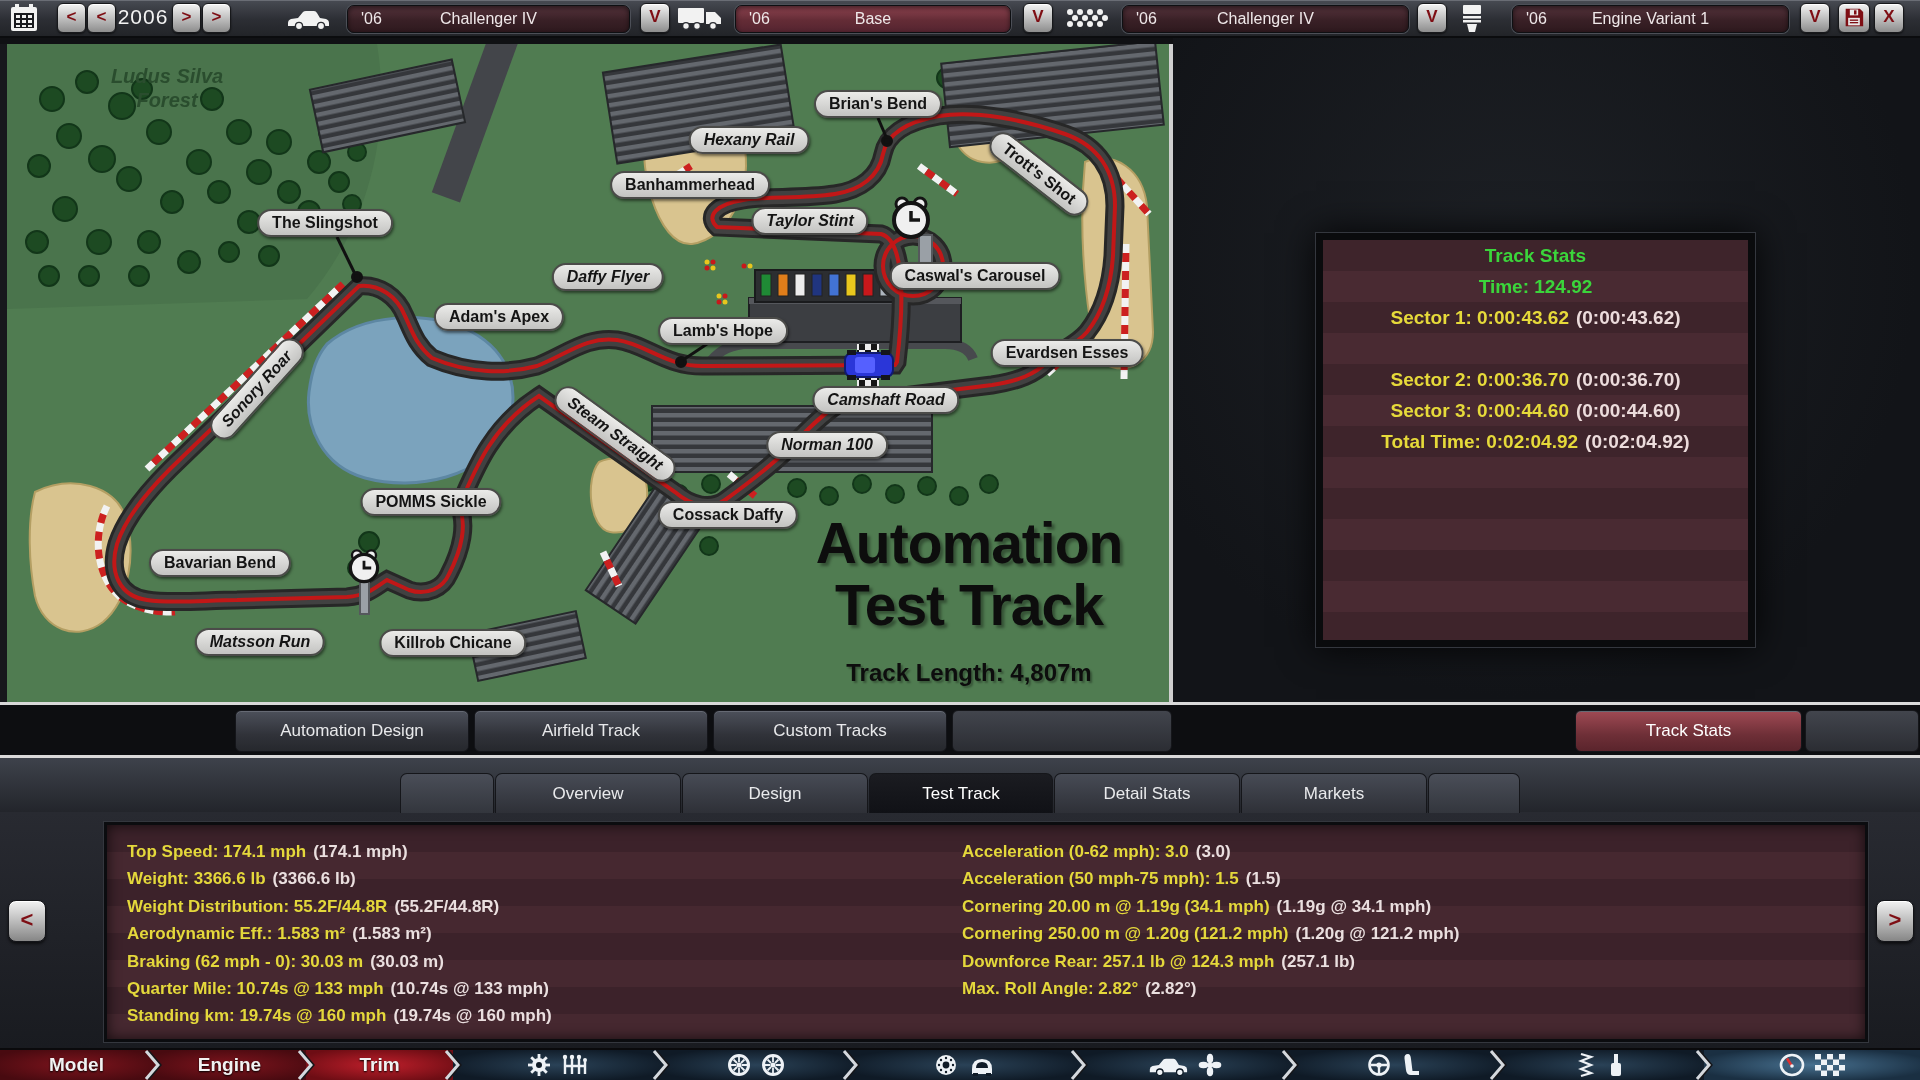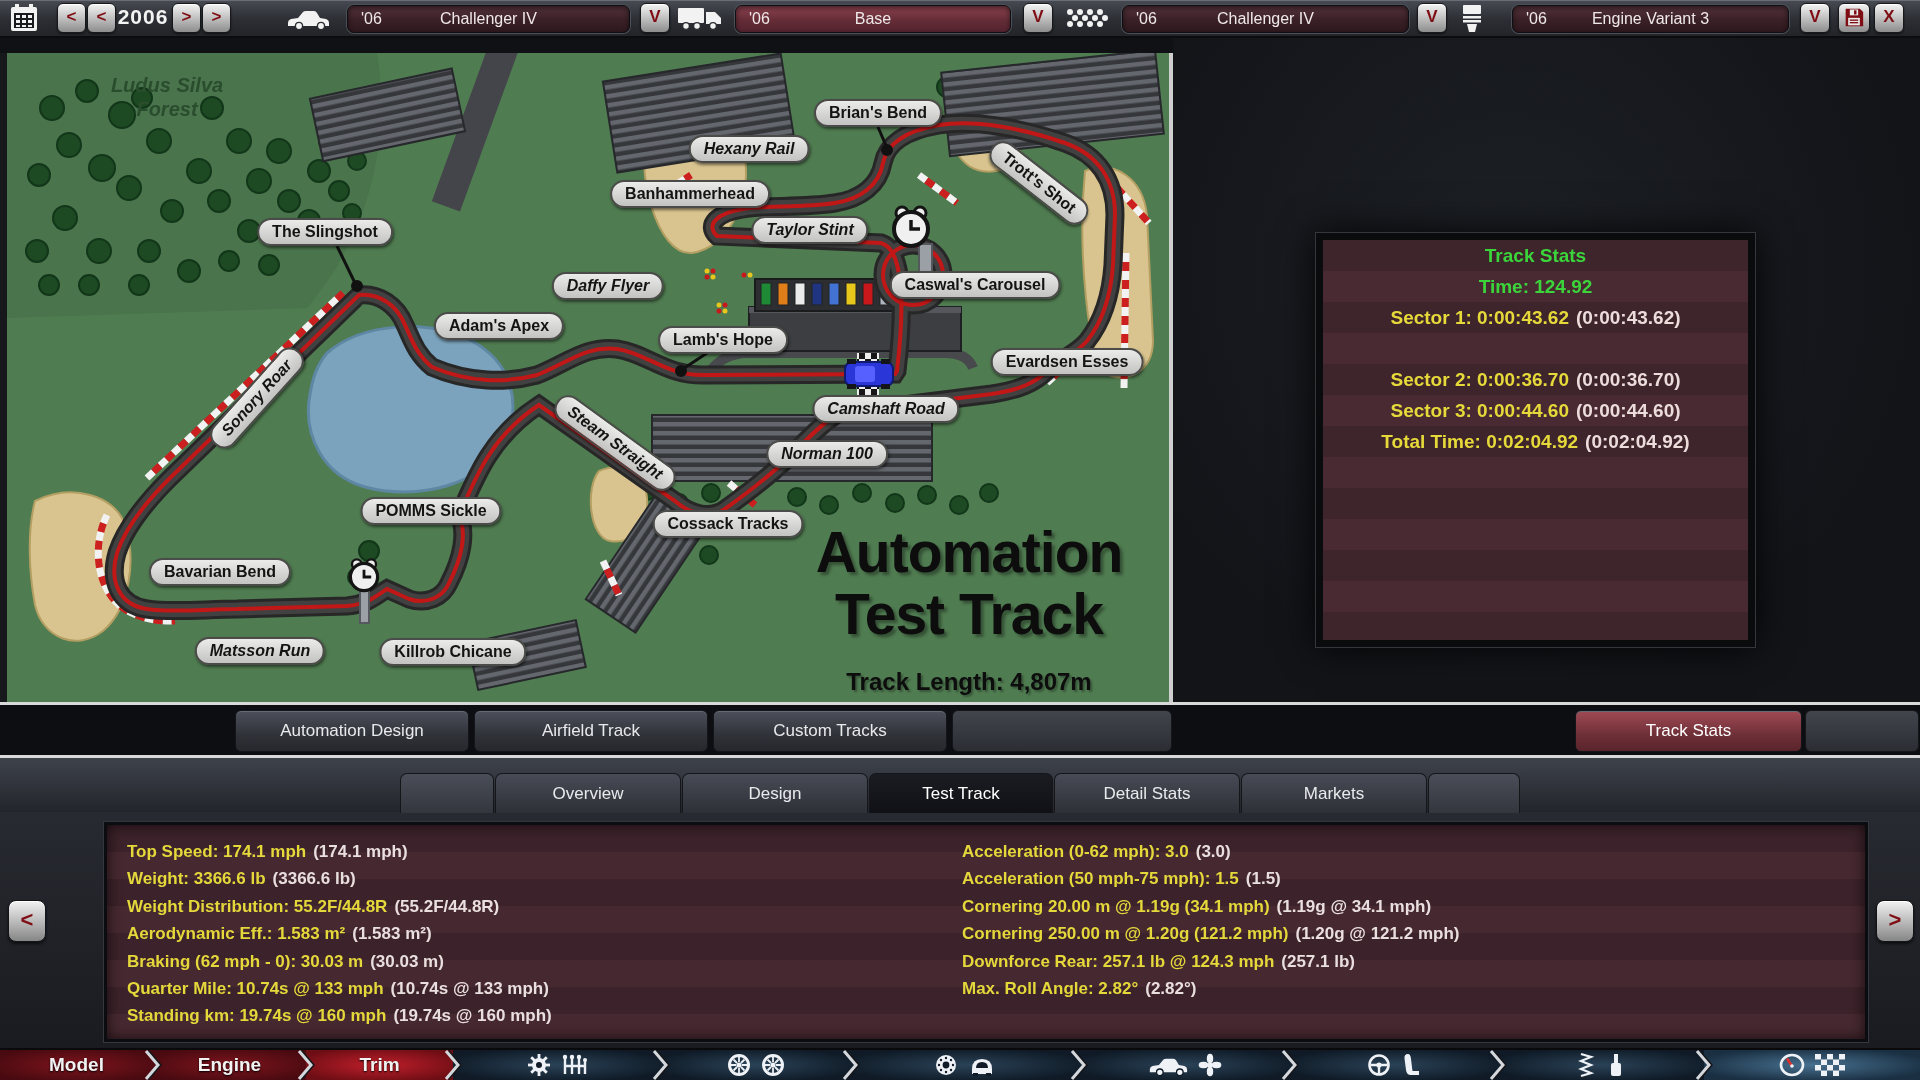--- a/index.html
+++ b/index.html
@@ -7,32 +7,32 @@
        font-family:"Liberation Sans",sans-serif;-webkit-font-smoothing:antialiased;}
   
   .topbar{position:absolute;left:0;top:0;width:1920px;height:36px;
           background:linear-gradient(180deg,#484b53,#2c2e34 55%,#222428);
           border-bottom:2px solid #0b0c0e;box-shadow:inset 0 1px 0 #6a6d75;z-index:40;}
   .mbtn{position:absolute;top:3px;height:28px;border-radius:6px;cursor:pointer;
         background:linear-gradient(180deg,#f4f4f4,#c6c6c6 45%,#8d8d8d);
         border:1px solid #17181b;box-shadow:inset 0 1px 0 #ffffff,0 1px 2px rgba(0,0,0,.6);
         color:#7e0e14;font-weight:bold;text-align:center;font-size:17px;line-height:26px;}
   .yr{position:absolute;left:116px;top:5px;width:54px;text-align:center;color:#f3f3f3;
-      font-size:21px;font-weight:bold;letter-spacing:1px;}
+      font-size:21px;font-weight:normal;letter-spacing:1px;}
   .dd{position:absolute;top:5px;height:26px;border-radius:7px;cursor:pointer;
       background:linear-gradient(180deg,#56333c,#392026 55%,#2e191e);
       border:1px solid #0e0f12;box-shadow:0 0 0 1px #4c4f57,inset 0 2px 5px rgba(0,0,0,.55);
       color:#efe8e9;font-size:16px;}
   .dd.hl{background:linear-gradient(180deg,#8d4350,#642c36 55%,#542430);}
   .dd .pre{position:absolute;left:13px;top:4px;}
   .dd .val{display:block;width:100%;text-align:center;line-height:25px;}
   .tico{position:absolute;}
   
   .upper{position:absolute;left:0;top:36px;width:1920px;height:666px;}
-  .map-panel{position:absolute;left:0;top:17px;width:1162px;height:818px;background:#14b8a6;
+  .map-panel{position:absolute;left:0;top:8px;width:1162px;height:818px;background:#14b8a6;
              border-left:7px solid #17181c;border-right:4px solid #cfcfcf;}
   .map-panel svg{position:absolute;left:0;top:0;}
   .pill{position:absolute;transform:translate(-50%,-50%);white-space:nowrap;
         background:linear-gradient(180deg,#ebebe9,#c3c3c1);border:2px solid #4b4b49;
         border-radius:16px;padding:3px 13px;font-weight:bold;font-size:16px;color:#141414;
         box-shadow:1px 2px 3px rgba(0,0,0,.5);z-index:5;}
   .pill.it{font-style:italic;}
   .forest{position:absolute;left:160px;top:20px;transform:translate(-50%,0);width:160px;
           text-align:center;font-style:italic;font-weight:bold;font-size:20px;color:#2a4d2e;
           line-height:24px;z-index:4;}
@@ -176,21 +176,21 @@
     <span class="tico" style="left:1458px;top:3px">
       <svg width="28" height="30" viewBox="0 0 28 30">
           <rect x="5" y="2" width="18" height="9" rx="1" fill="#f2f2f2"></rect>
           <rect x="5" y="13" width="18" height="2.5" fill="#f2f2f2"></rect>
           <rect x="5" y="17" width="18" height="2.5" fill="#f2f2f2"></rect>
           <path d="M9 21h10l-2 8h-6z" fill="#f2f2f2"></path>
         </svg>
     </span>
     <div class="dd" style="left:1512px;width:275px">
       <span class="pre">'06</span>
-      <span class="val">Engine Variant 3</span>
+      <span class="val">Engine Variant 1</span>
     </div>
     <div class="mbtn" style="left:1800px;width:28px">V</div>
 
     <div class="mbtn" style="left:1838px;width:30px">
       <svg width="20" height="20" viewBox="0 0 24 24" style="margin-top:3px">
           <path fill="#7e0e14" d="M2 2h17l4 4v17H2z"></path>
           <rect x="7" y="3" width="10" height="7" fill="#e9e9e9"></rect>
           <rect x="12" y="4" width="3" height="5" fill="#7e0e14"></rect>
           <rect x="5" y="13" width="14" height="9" fill="#e9e9e9"></rect>
           <rect x="7" y="15" width="10" height="1.6" fill="#7e0e14"></rect>
@@ -428,21 +428,21 @@
       <div class="pill" style="left:968px;top:232px">Caswal's Carousel</div>
       <div class="pill it" style="left:601px;top:233px">Daffy Flyer</div>
       <div class="pill" style="left:492px;top:273px">Adam's Apex</div>
       <div class="pill" style="left:716px;top:287px">Lamb's Hope</div>
       <div class="pill" style="left:1060px;top:309px">Evardsen Esses</div>
       <div class="pill it" style="left:879px;top:356px">Camshaft Road</div>
       <div class="pill it" style="left:250px;top:345px;transform:translate(-50%,-50%) rotate(-48deg)">Sonory Roar</div>
       <div class="pill it" style="left:608px;top:390px;transform:translate(-50%,-50%) rotate(36deg)">Steam Straight</div>
       <div class="pill it" style="left:820px;top:401px">Norman 100</div>
       <div class="pill" style="left:424px;top:458px">POMMS Sickle</div>
-      <div class="pill" style="left:721px;top:471px">Cossack Tracks</div>
+      <div class="pill" style="left:721px;top:471px">Cossack Daffy</div>
       <div class="pill" style="left:213px;top:519px">Bavarian Bend</div>
       <div class="pill it" style="left:253px;top:598px">Matsson Run</div>
       <div class="pill" style="left:446px;top:599px">Killrob Chicane</div>
 
       <div class="map-title">
         <div class="big">Automation</div>
         <div class="big">Test Track</div>
         <div class="len">Track Length: 4,807m</div>
       </div>
     </div>

